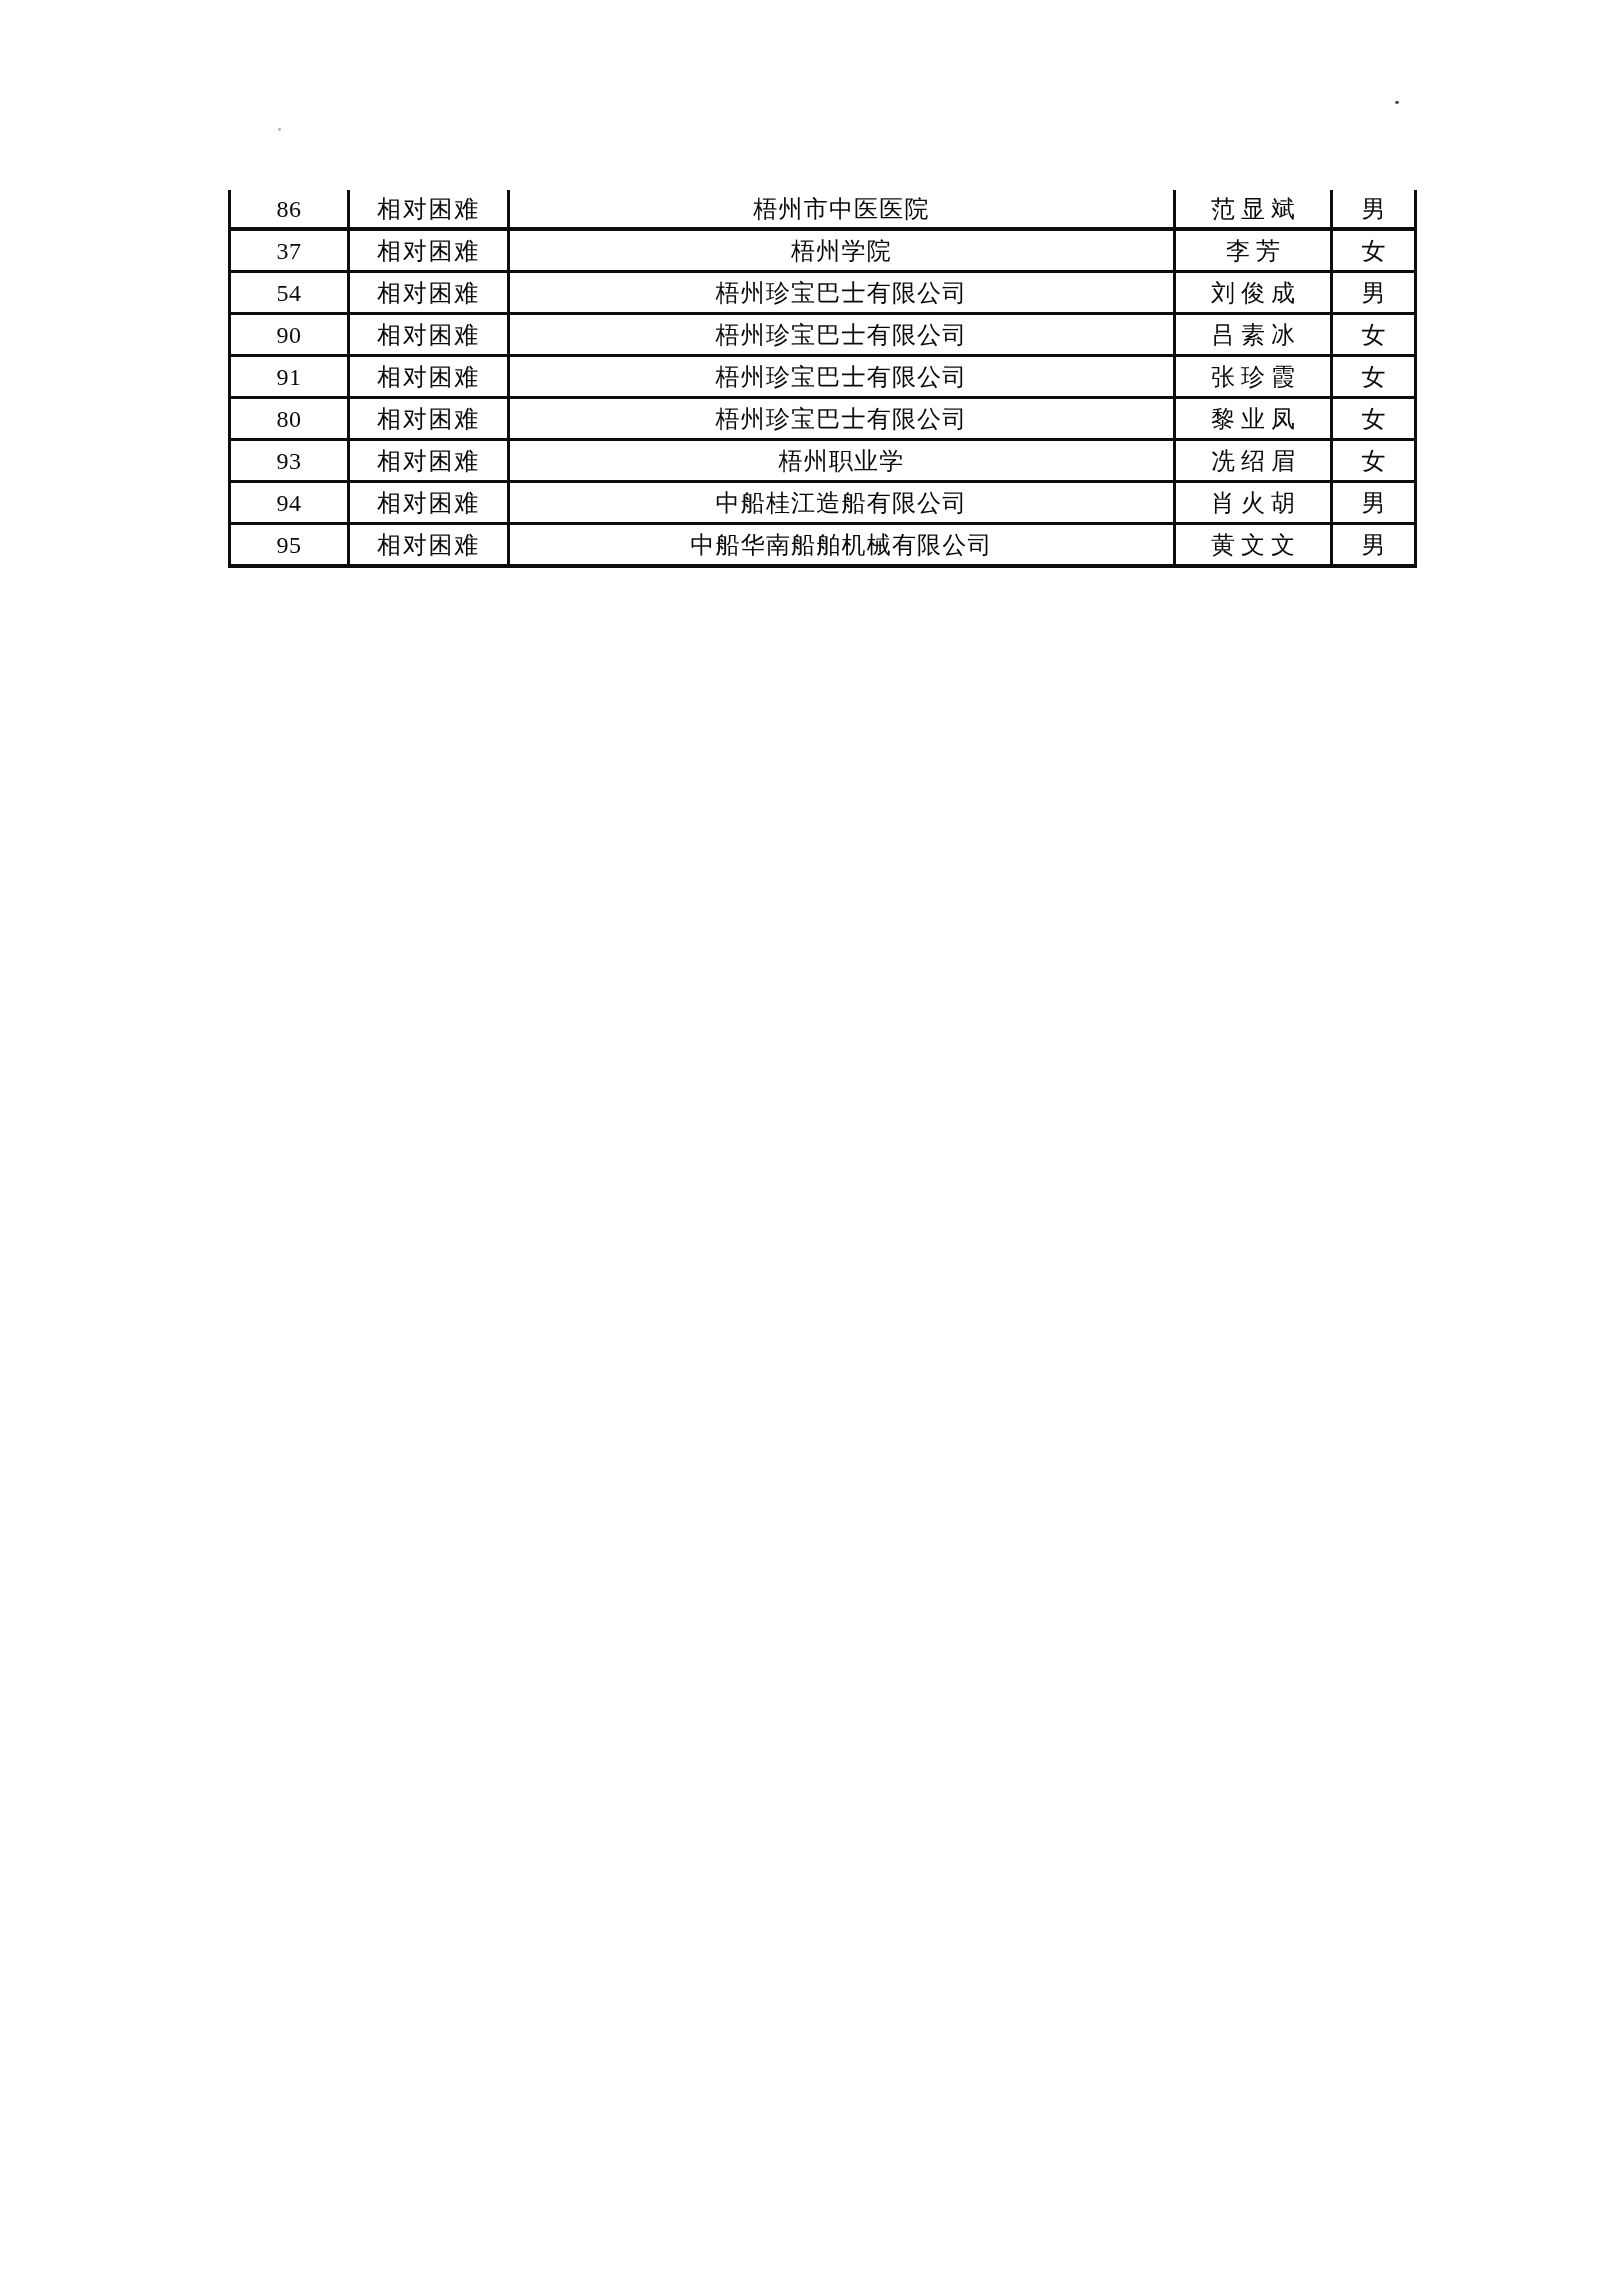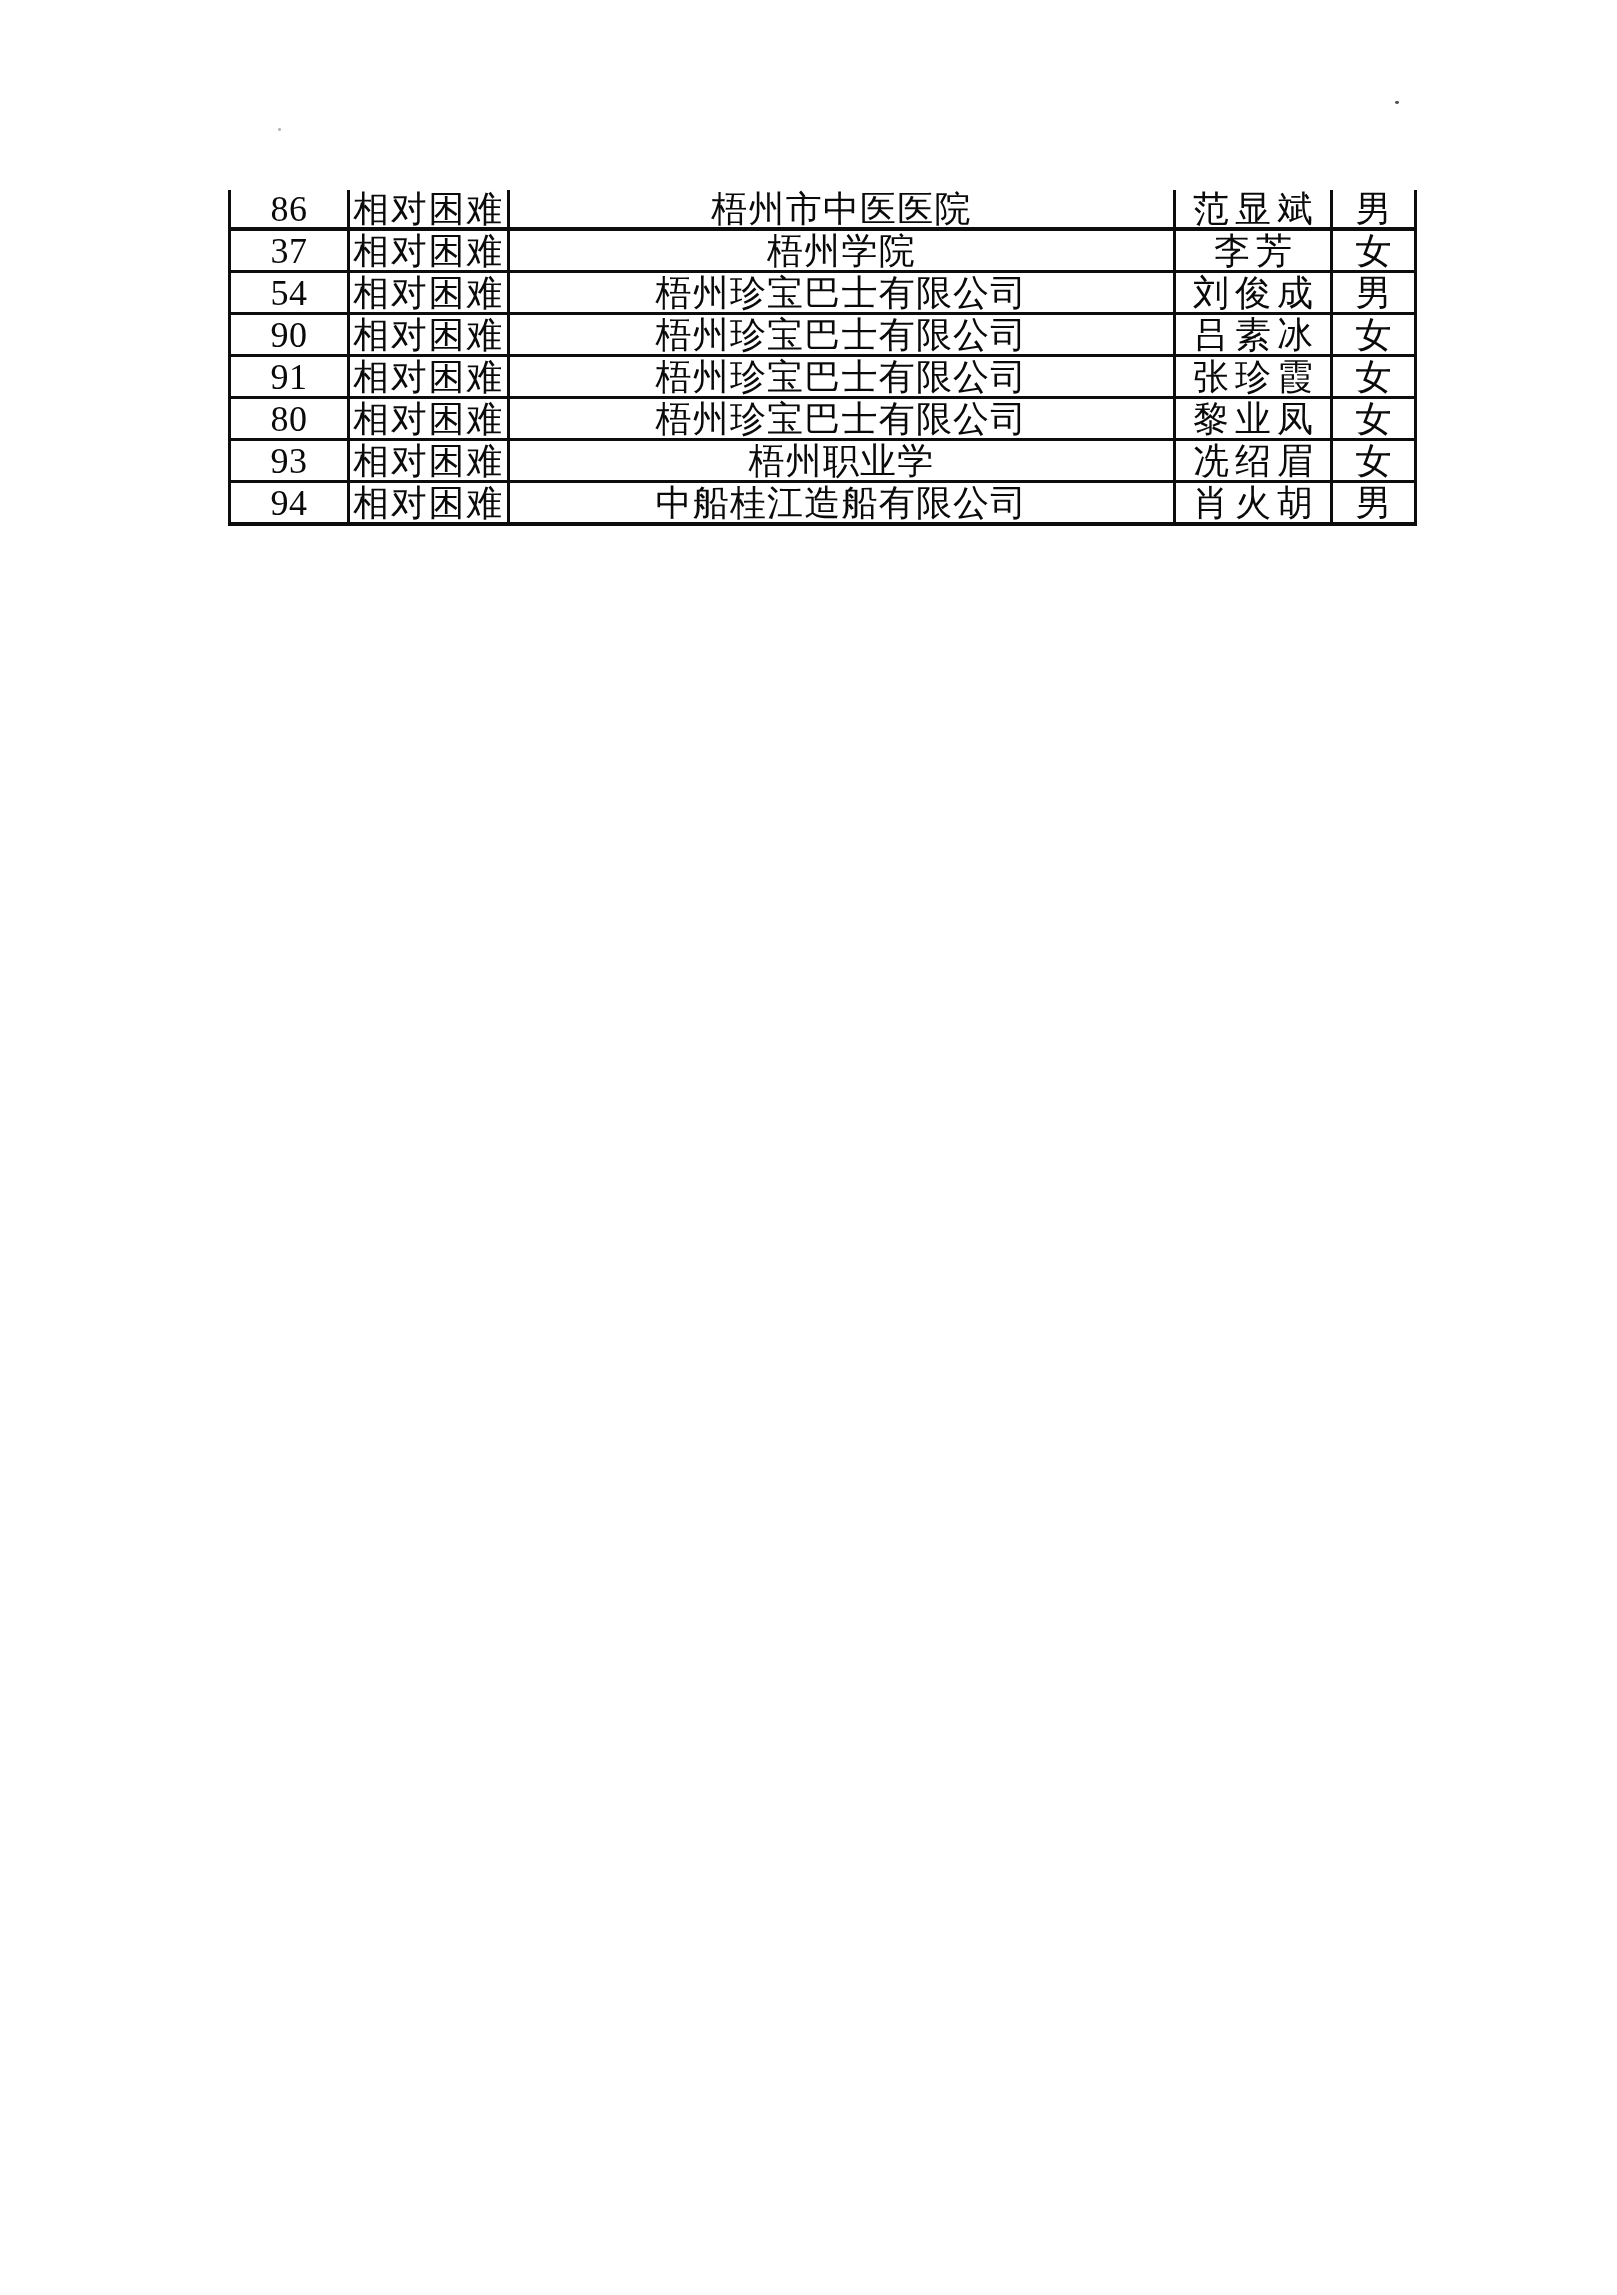--- a/index.html
+++ b/index.html
@@ -29,21 +29,21 @@
     border-bottom: 4.3px solid #0d0d0d;
     border-top: none;
   }
   table.roster td {
     border-left: 3.1px solid #0d0d0d;
     border-top: 3.7px solid #0d0d0d;
     height: 39px;
     padding: 0;
     text-align: center;
     vertical-align: middle;
-    font-size: 36px;
+    font-size: 24px;
     line-height: 1;
     white-space: nowrap;
     overflow: hidden;
   }
   table.roster td:first-child { border-left: none; }
   table.roster tr:first-child td { border-top: none; height: 37px; }
   
   table.roster tr:nth-child(2) td { border-top-width: 4.9px; }
   td.c-no  { letter-spacing: 0.6px; }
   td.c-cat { letter-spacing: 1.8px; font-size: 27px; margin-left: 36px; }
@@ -122,20 +122,27 @@
         <td class="c-name">冼绍眉</td>
         <td class="c-sex">女</td>
       </tr>
       <tr>
         <td class="c-no">94</td>
         <td class="c-cat">相对困难</td>
         <td class="c-org">中船桂江造船有限公司</td>
         <td class="c-name">肖火胡</td>
         <td class="c-sex">男</td>
       </tr>
+      <tr>
+        <td class="c-no">95</td>
+        <td class="c-cat">相对困难</td>
+        <td class="c-org">中船华南船舶机械有限公司</td>
+        <td class="c-name">黄文文</td>
+        <td class="c-sex">男</td>
+      </tr>
     </tbody>
   </table>
 
   <div class="speck speck-a"></div>
   <div class="speck speck-b"></div>
 
 </div>
 
 
 </body></html>

